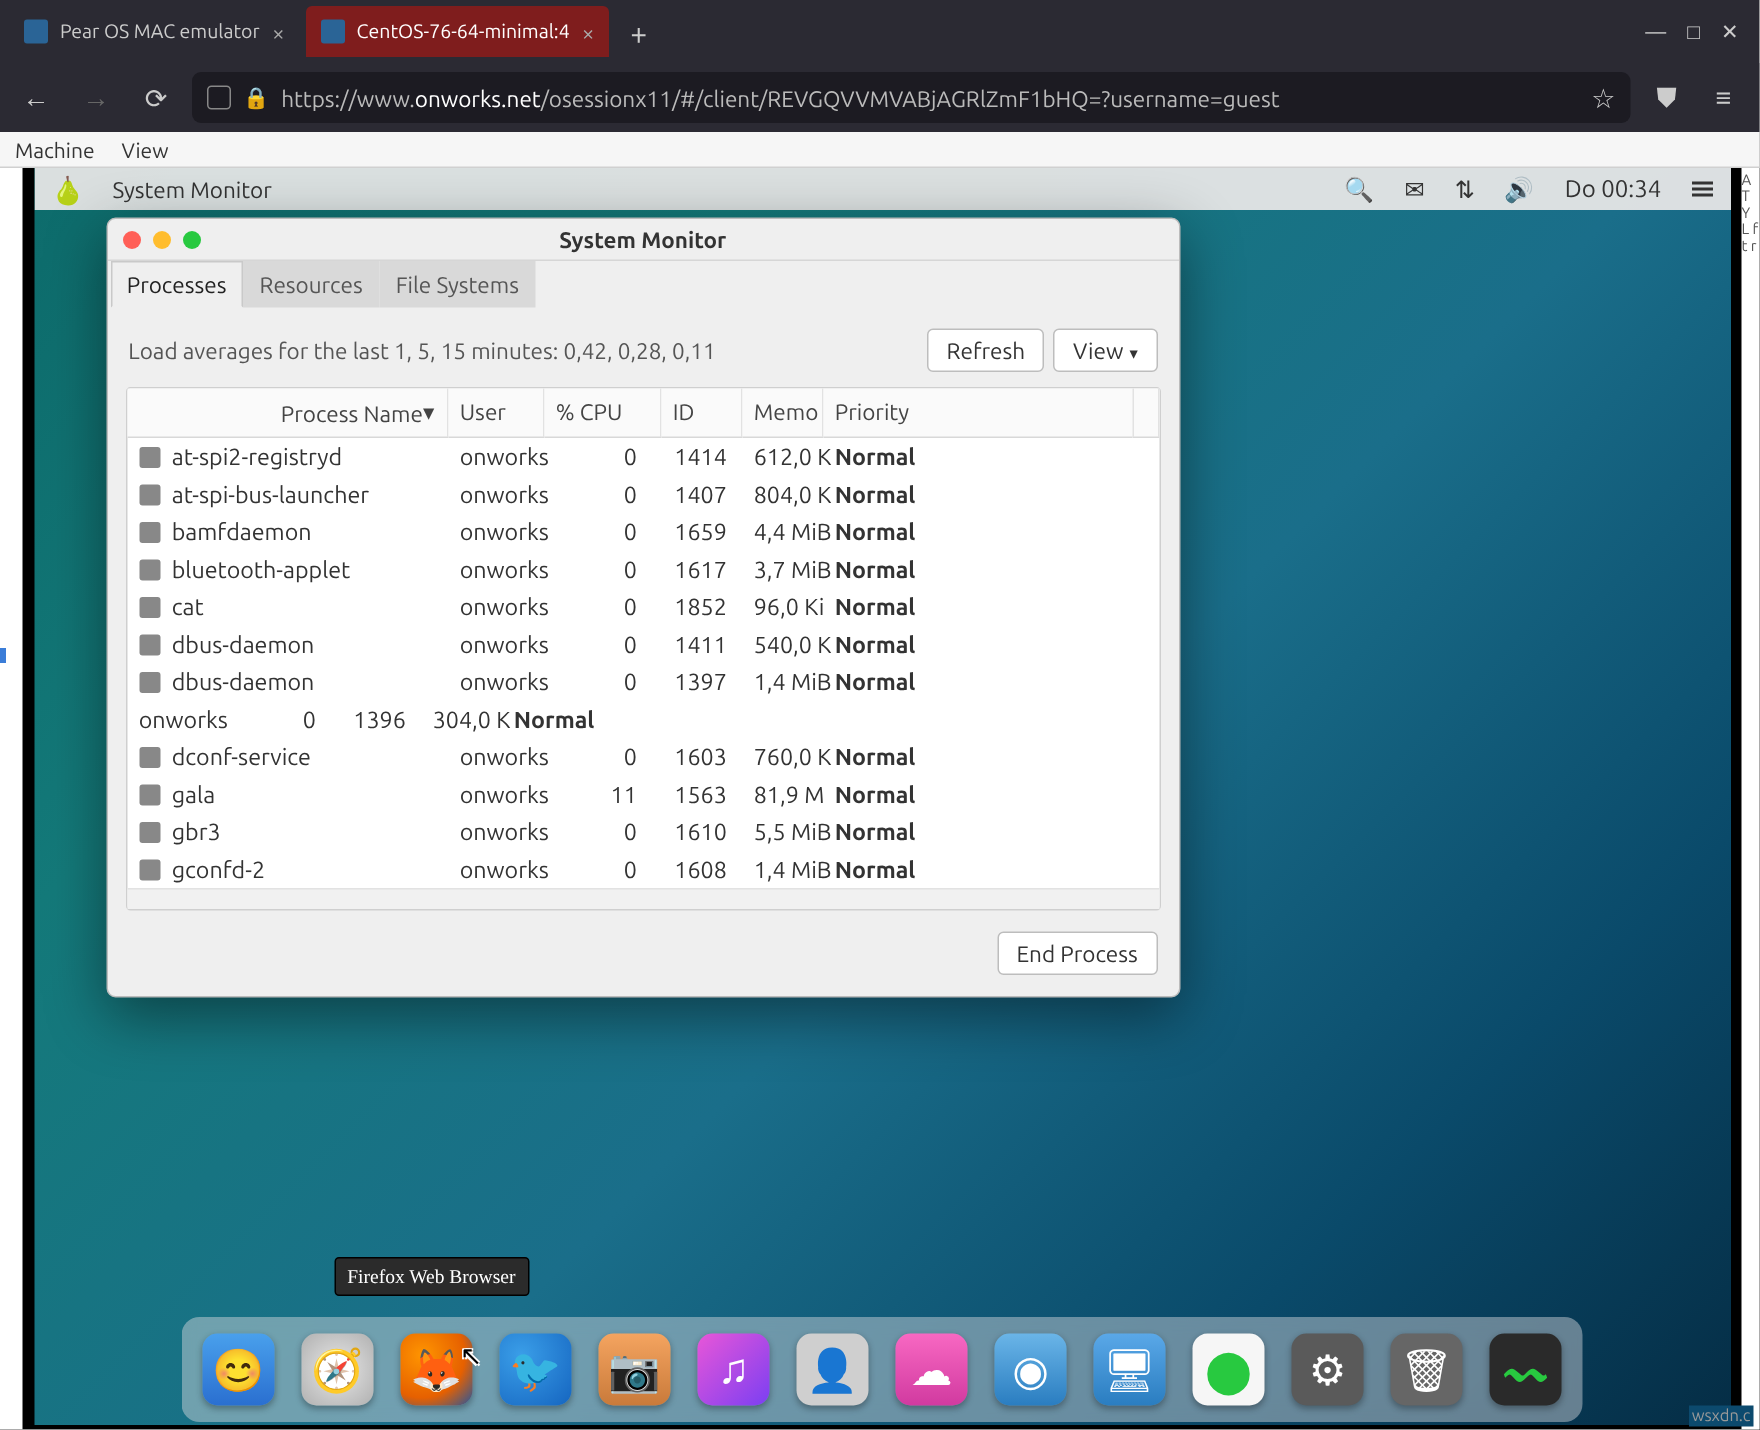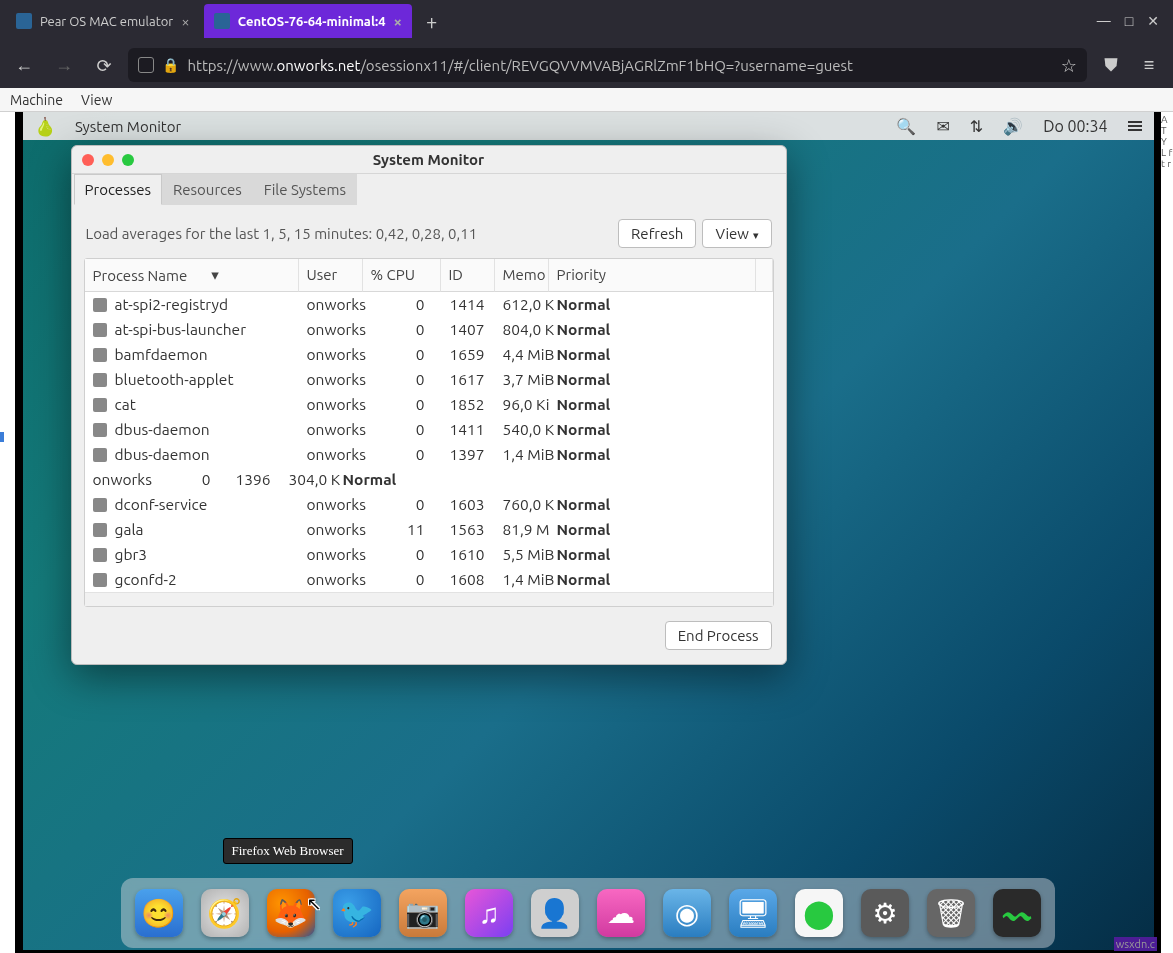--- a/index.html
+++ b/index.html
@@ -2,21 +2,21 @@
 <html><head>
 <meta charset="utf-8">
 <style>
 * { box-sizing: border-box; margin: 0; padding: 0; font-family: -apple-system, "Segoe UI", Ubuntu, Cantarell, sans-serif; }
 html, body { width: 1173px; height: 953px; overflow: hidden; background: #fff; }
 
 
 .fx-top { background: #2b2a33; }
 .fx-tabs { display: flex; align-items: center; height: 42px; padding: 0 6px; gap: 4px; }
 .fx-tab { display: flex; align-items: center; gap: 8px; height: 34px; padding: 0 10px; color: #ccc; font-size: 13px; border-radius: 4px 4px 0 0; max-width: 210px; }
-.fx-tab.active { background: #6d28d9; color: #fff; font-weight: bold; }
+.fx-tab.active { background: #7f1d1d; color: #fff; }
 .fx-tab-favicon { width: 16px; height: 16px; background: #2a6496; border-radius: 2px; }
 .fx-tab-title { white-space: nowrap; overflow: hidden; text-overflow: ellipsis; flex: 1; }
 .fx-tab-close { color: #aaa; cursor: pointer; font-size: 15px; }
 .fx-newtab { color: #ccc; font-size: 20px; padding: 4px 10px; cursor: pointer; }
 .fx-winbtns { margin-left: auto; display: flex; gap: 14px; color: #ccc; font-size: 14px; padding-right: 8px; }
 .fx-winbtns span { cursor: pointer; }
 .fx-toolbar { display: flex; align-items: center; height: 46px; background: #2b2a33; padding: 0 8px; gap: 8px; }
 .fx-navbtn { width: 32px; height: 32px; display: flex; align-items: center; justify-content: center; color: #ccc; font-size: 18px; cursor: pointer; border-radius: 4px; }
 .fx-navbtn.disabled { color: #666; }
 .fx-urlbar { flex: 1; height: 34px; background: #1c1b22; border-radius: 6px; display: flex; align-items: center; padding: 0 10px; gap: 8px; color: #bbb; font-size: 15px; overflow: hidden; }
@@ -54,21 +54,21 @@
 .tabs { display: flex; padding-left: 2px; }
 .tab { padding: 6px 10px; font-size: 15px; color: #555; border: 1px solid transparent; cursor: pointer; background:#d9d9d9;}
 .tab.active { background: #efefef; border: 1px solid #c9c9c9; border-bottom: 1px solid #efefef; color: #222; }
 .statusrow { display: flex; align-items: center; padding: 14px 14px 10px; font-size: 15px; color: #555; }
 .statusrow .btns { margin-left: auto; display: flex; gap: 6px; }
 .gbtn { background: #fff; border: 1px solid #bdbdbd; border-radius: 4px; padding: 5px 12px; font-size: 15px; color: #333; cursor: pointer; }
 .gbtn .caret { font-size: 11px; margin-left: 4px; }
 .tablewrap { margin: 0 12px; border: 1px solid #cfcfcf; background: #fff; border-radius: 3px; }
 .thead { display: flex; font-size: 15px; color: #444; }
 .thead > div { padding: 7px 8px; border-right: 1px solid #e2e2e2; border-bottom: 1px solid #d8d8d8; background: #fafafa; }
-.col-name { width: 214px; display:flex; align-items:center; justify-content:flex-start;gap:24px;}
+.col-name { width: 214px; display:flex; align-items:center; justify-content:flex-end;}
 .col-user { width: 64px; }
 .col-cpu { width: 78px; text-align: left; }
 .col-id { width: 54px; }
 .col-mem { width: 54px; text-align:right;}
 .col-pri { flex: 1; border-right: none!important; }
 .scrollcol { width: 12px; background: #f4f4f4; border-left:1px solid #e2e2e2;}
 .tbody .row { display: flex; font-size: 15.5px; color: #333; }
 .tbody .row > div { padding: 4px 8px; }
 .tbody .row .c-name { width: 214px; display:flex; align-items:center; gap:8px;}
 .tbody .row .c-user { width: 64px; text-align: center; }
@@ -97,21 +97,21 @@
 .app-itunes{background:linear-gradient(135deg,#e856d8,#7b3ff2);border-radius:50%;}
 .app-contacts{background:#cfcfcf;}
 .app-cloud{background:linear-gradient(#f868c2,#d13aa0);}
 .app-cydia{background:linear-gradient(#6ab5e8,#2a7dc0);}
 .app-display{background:linear-gradient(#5aa8e8,#2a7dc0);}
 .app-toggle{background:#f6f6f6;}
 .app-settings{background:#5a5a5a;}
 .app-trash{background:#666;border-radius:6px;}
 .app-monitor{background:#2a2a2a;}
 
-.watermark { position: absolute; right: 16px; bottom: 2px; font-size: 11px; color: #999; background:#4c1d95; padding:1px 2px;}
+.watermark { position: absolute; right: 4px; bottom: 2px; font-size: 11px; color: #999; background:#0c4a6e; padding:1px 2px;}
 </style>
 </head>
 <body>
 
 <div class="fx-top">
   <div class="fx-tabs">
     <div class="fx-tab">
       <span class="fx-tab-favicon"></span>
       <span class="fx-tab-title">Pear OS MAC emulator</span>
       <span class="fx-tab-close">×</span>

